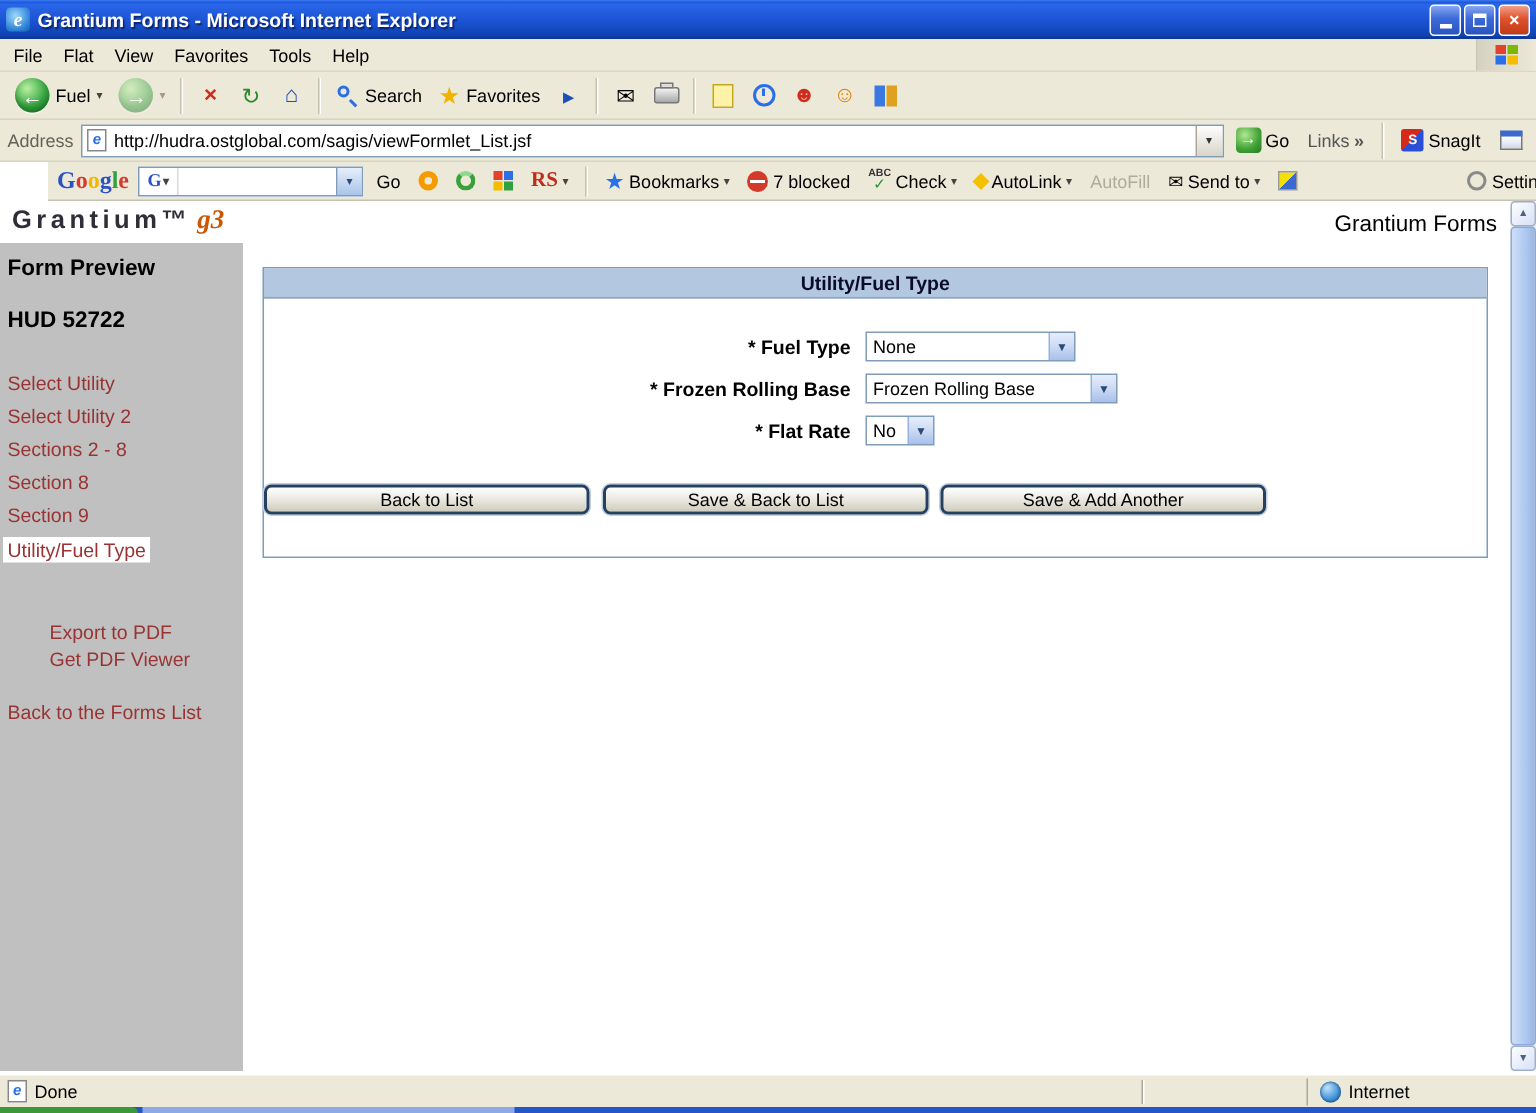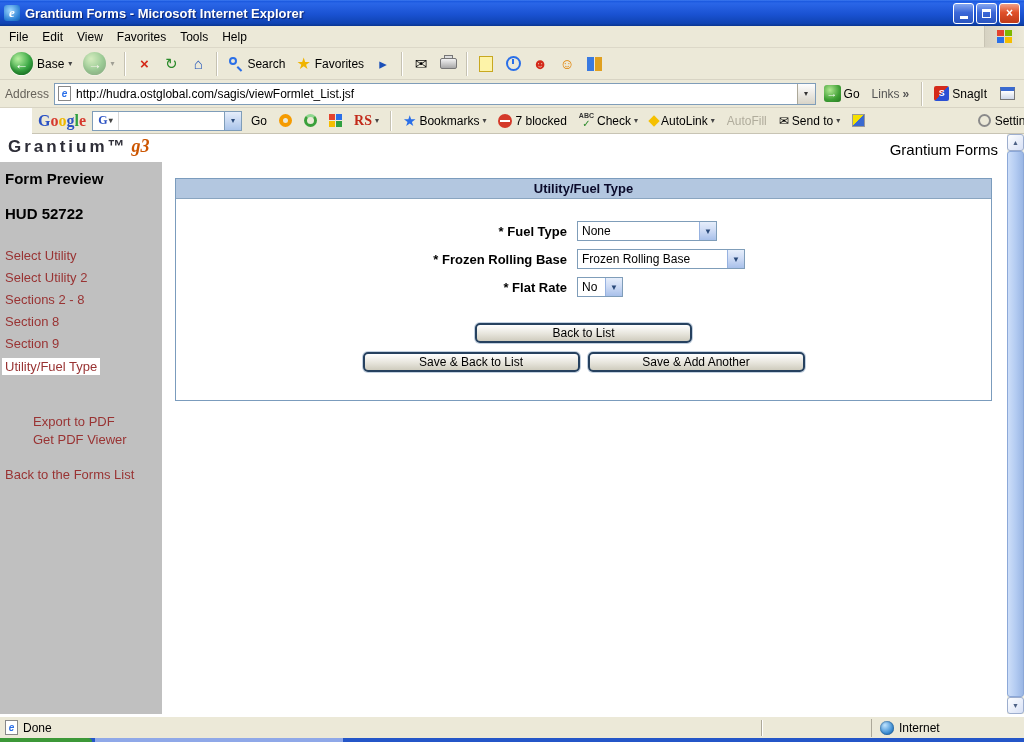--- a/index.html
+++ b/index.html
@@ -105,21 +105,21 @@
 
 .main-panel{position:absolute;left:175px;top:44px;width:817px;border:1px solid #7b9cbd;background:#fff;}
 .panel-header{height:20px;background:#b3c7e0;border-bottom:1px solid #8aa5c0;text-align:center;font-weight:bold;font-size:13px;color:#0a0a2a;line-height:20px;}
 .panel-body{padding:18px 0 28px;}
 .field-row{display:flex;align-items:center;height:28px;}
 .field-label{width:401px;text-align:right;font-weight:bold;font-size:13px;padding-right:10px;}
 .xpselect{display:inline-flex;align-items:center;height:20px;border:1px solid #7f9db9;background:#fff;font-size:12px;cursor:default;}
 .xpselect .val{flex:1;padding:0 4px;white-space:nowrap;overflow:hidden;}
 .xpselect .dbtn{width:17px;height:18px;background:linear-gradient(180deg,#e6eefb 0%,#cfdcf5 45%,#a8c0ea 100%);border-left:1px solid #97b2e0;display:flex;align-items:center;justify-content:center;font-size:8px;color:#2a4a7a;flex:0 0 auto;}
 .w140{width:140px;}.w168{width:168px;}.w46{width:46px;}
-.button-grid{margin-top:22px;display:flex;flex-direction:column;gap:9px;align-items:center;}
+.button-grid{margin-top:22px;display:flex;flex-direction:row;gap:9px;align-items:flex-end;}
 .btn-row{display:flex;gap:8px;}
 .xp-btn{width:217px;height:20px;border:2px solid #26415f;border-radius:5px;background:linear-gradient(180deg,#ffffff 0%,#e7e5dc 55%,#cfccbe 100%);font-size:12px;display:flex;align-items:center;justify-content:center;box-shadow:0 0 0 1px #c2d0e0;cursor:pointer;font-family:inherit;color:#000;}
 
 
 .vscroll{position:absolute;top:0;right:0;width:17px;bottom:2px;background:#f1efe2;}
 .vs-btn{position:absolute;left:0;width:17px;height:17px;background:linear-gradient(135deg,#fdfeff,#d7e0f5);border:1px solid #9daece;border-radius:3px;color:#4d6185;font-size:7px;display:flex;align-items:center;justify-content:center;}
 .vs-up{top:0;}
 .vs-down{bottom:0;}
 .vs-thumb{position:absolute;left:0;top:17px;bottom:17px;width:17px;background:linear-gradient(90deg,#cddef8,#b4ccf2 50%,#9ab6e4);border:1px solid #8ca8d8;border-radius:3px;}
 
@@ -145,39 +145,39 @@
       </span>
     <span class="win-btn maxb">
         <i class="max-shape"></i>
       </span>
     <span class="win-btn closeb">×</span>
   </span>
 </div>
 
 <div class="menubar">
   <span class="menu-item">File</span>
-  <span class="menu-item">Edit</span>
+  <span class="menu-item">Flat</span>
   <span class="menu-item">View</span>
   <span class="menu-item">Favorites</span>
   <span class="menu-item">Tools</span>
   <span class="menu-item">Help</span>
   <span class="win-flag">
     <span class="flag-grid">
         <span class="f-red"></span>
         <span class="f-green"></span>
         <span class="f-blue"></span>
         <span class="f-yellow"></span>
       </span>
   </span>
 </div>
 
 <div class="toolbar">
   <span class="tb-btn">
     <span class="nav-circle">←</span>
-    <span class="tb-label">Base</span>
+    <span class="tb-label">Fuel</span>
     <span class="caret">▾</span>
   </span>
   <span class="tb-btn dim">
     <span class="nav-circle">→</span>
     <span class="caret">▾</span>
   </span>
   <span class="tb-sep"></span>
   <span class="tb-ico red" style="font-weight:bold;">×</span>
   <span class="tb-ico greenc">↻</span>
   <span class="tb-ico navyc">⌂</span>

